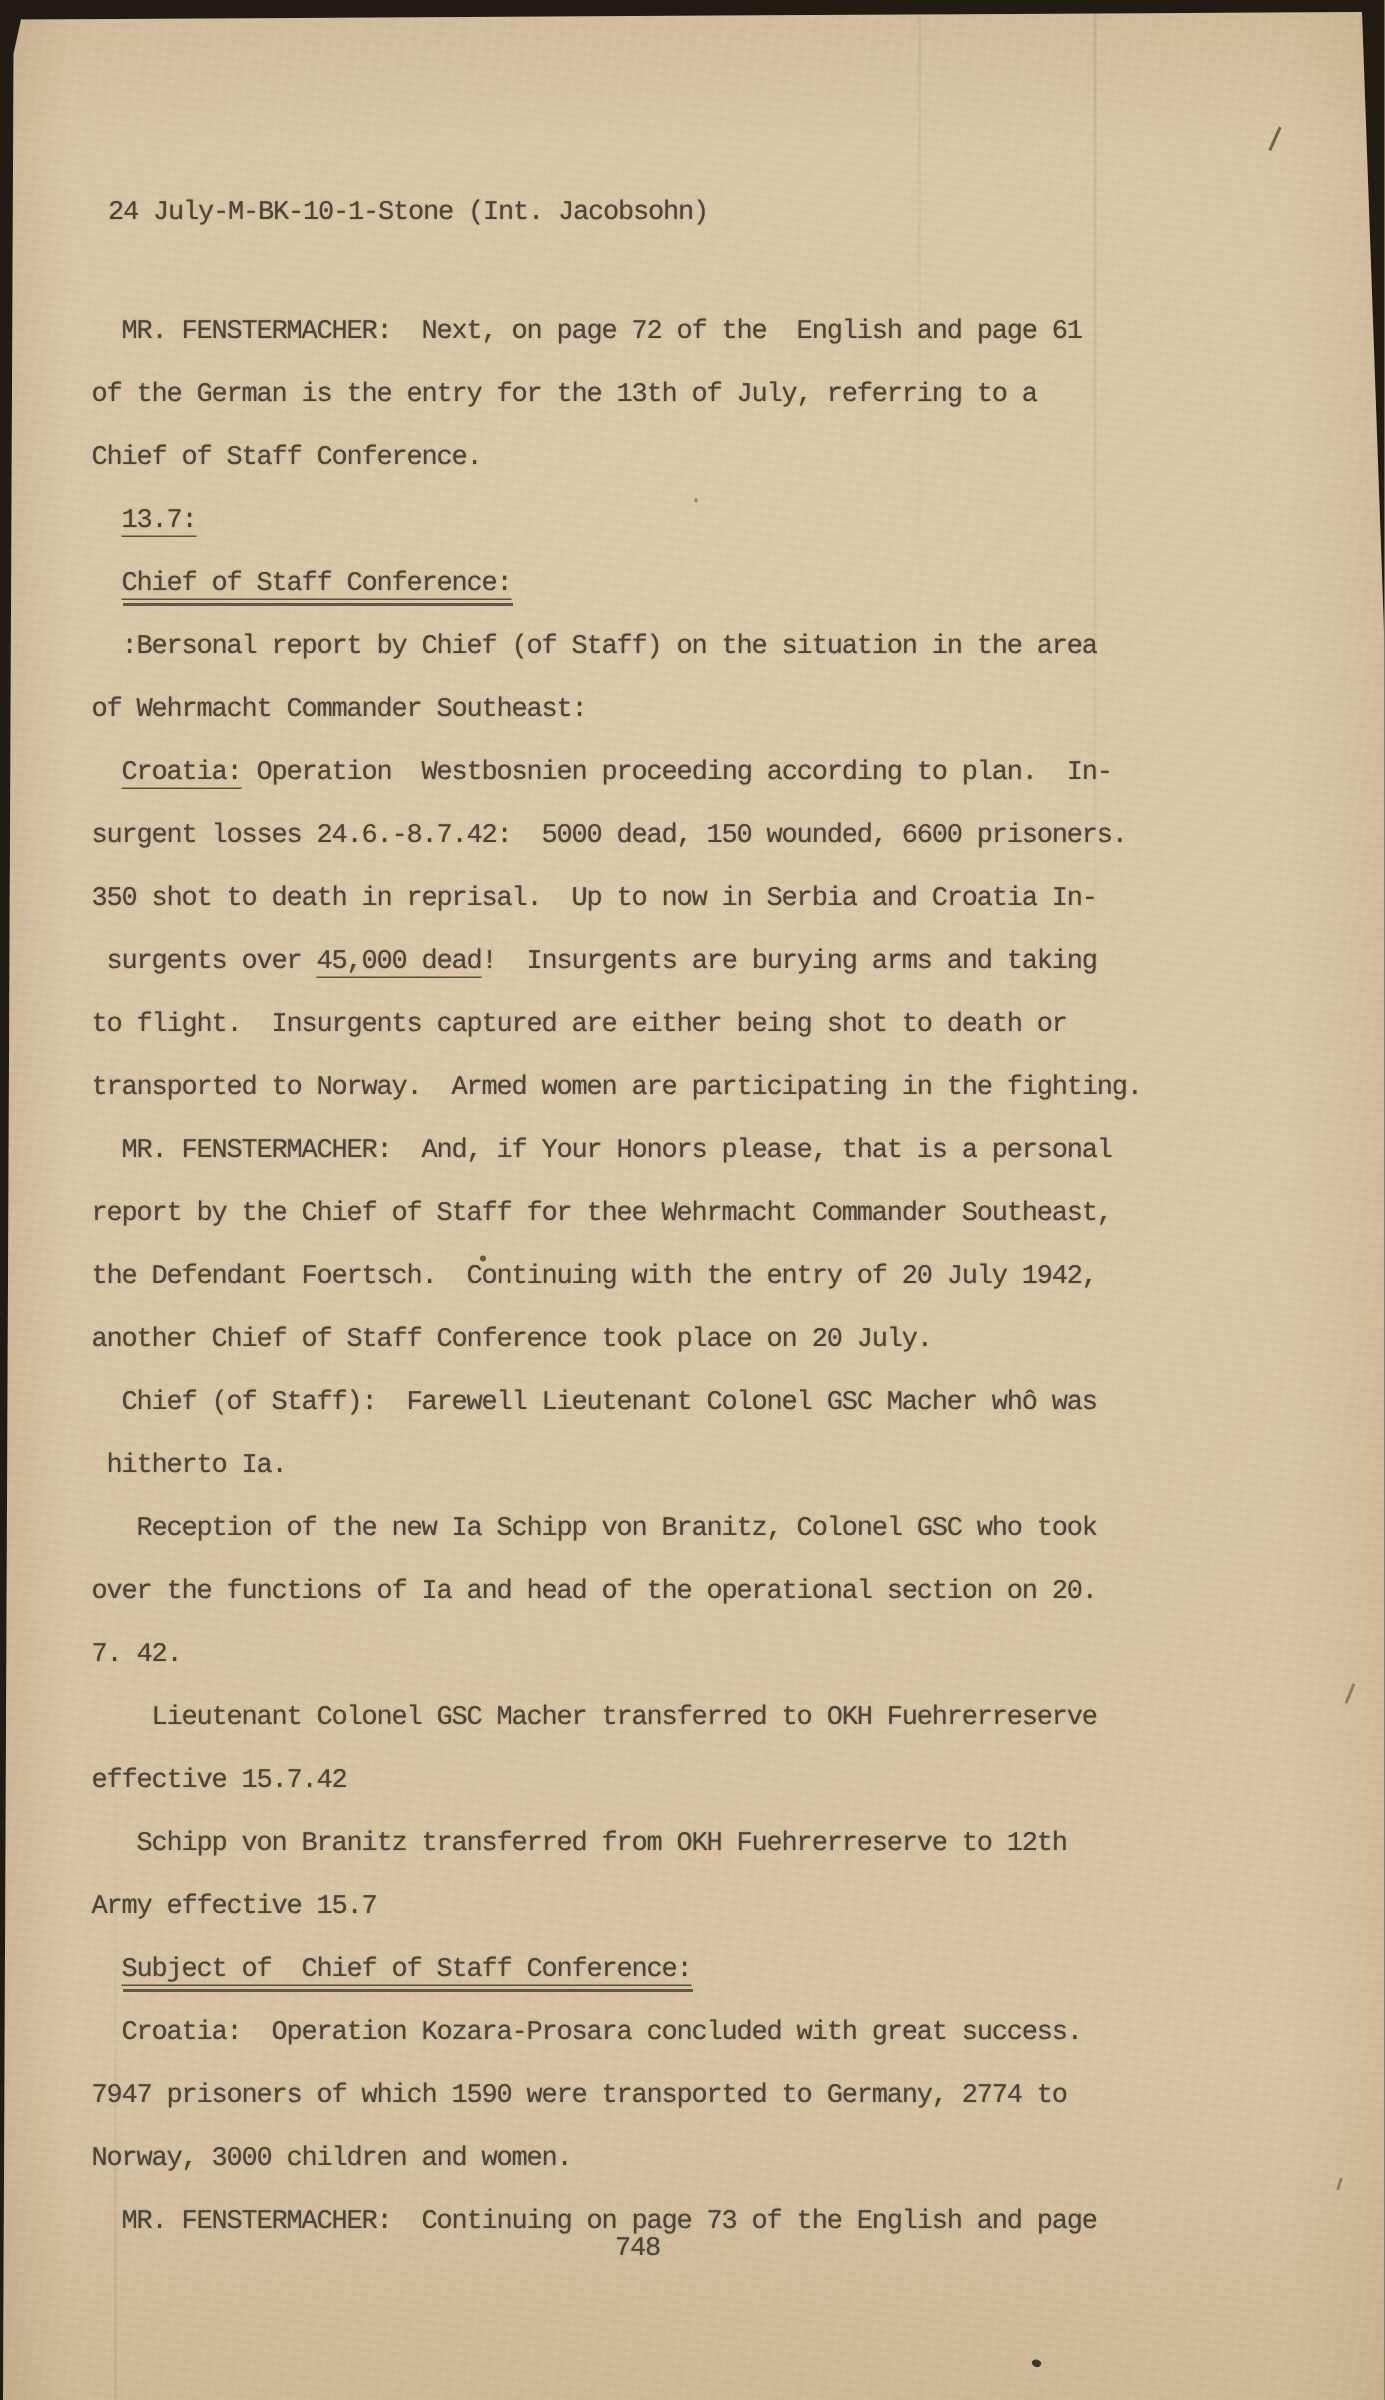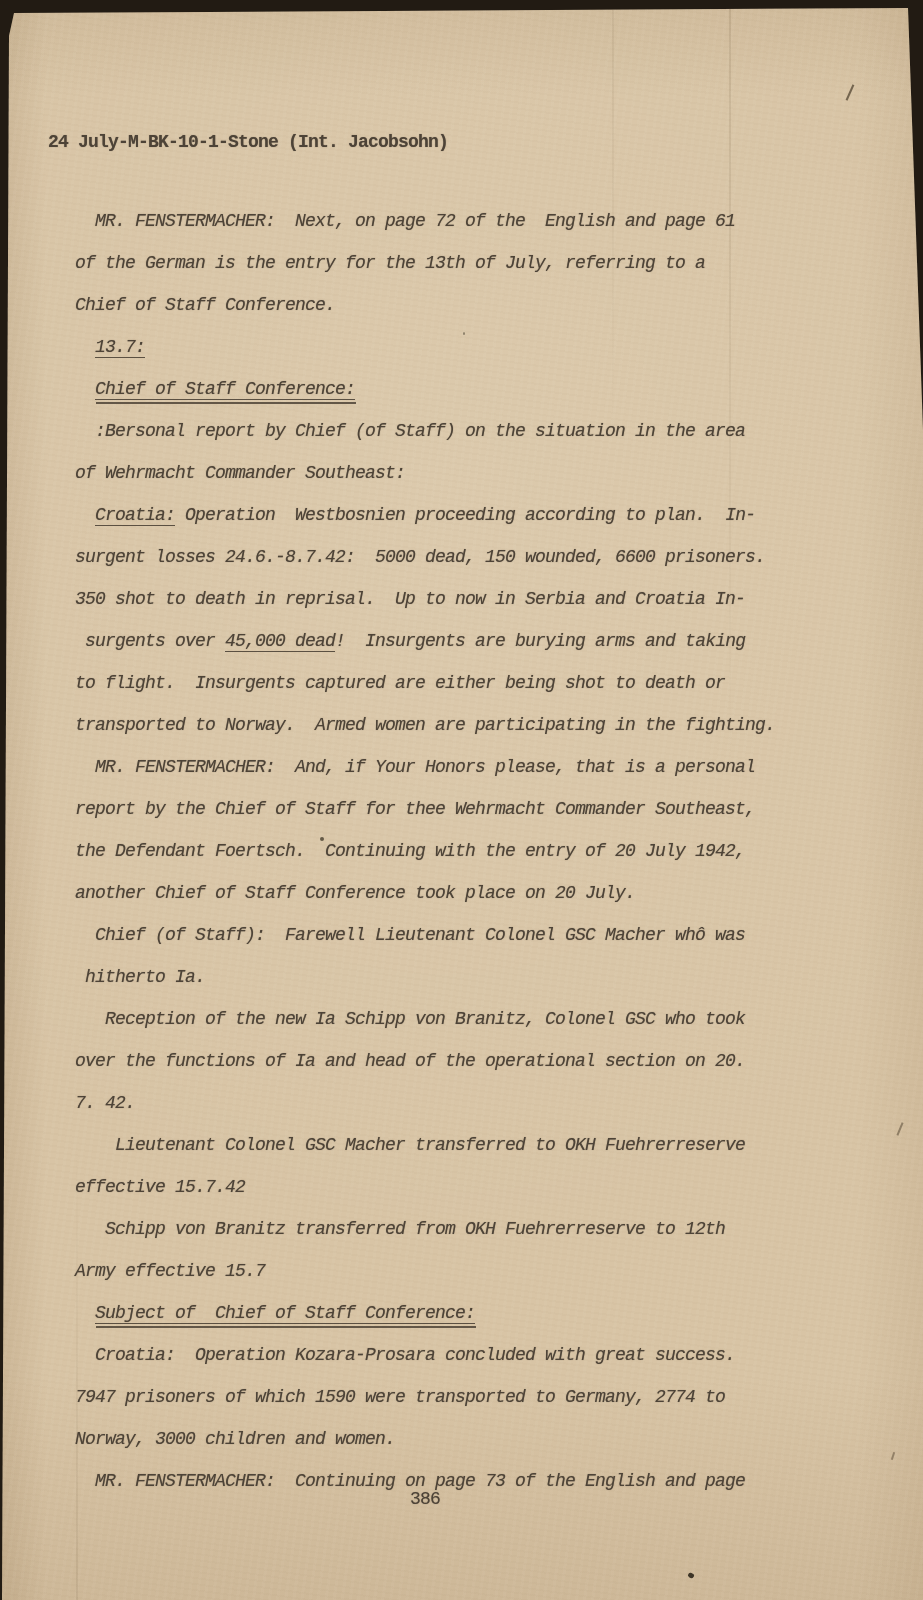--- a/index.html
+++ b/index.html
@@ -36,22 +36,22 @@
   .stroke-1{left:849px;top:84px;width:2px;height:17px;transform:rotate(24deg);}
   .stroke-2{left:899px;top:1122px;width:2px;height:14px;transform:rotate(22deg);opacity:.7;}
   .stroke-3{left:892px;top:1452px;width:2px;height:8px;transform:rotate(18deg);opacity:.65;}
   
   .ink{
     color:#4d4337;
     text-shadow:0 0 1px rgba(78,67,54,0.55);
     font-size:18px;letter-spacing:-0.8px;
     white-space:pre;
   }
-  .header{position:absolute;left:48px;top:85px;line-height:23px;font-weight:bold;}
-  .bodytext{position:absolute;left:75px;top:200px;line-height:42px;font-style:italic;}
+  .header{position:absolute;left:72px;top:85px;line-height:23px;}
+  .bodytext{position:absolute;left:61px;top:200px;line-height:42px;}
   .line{height:42px;}
   .u1{border-bottom:1.7px solid rgba(77,67,54,0.9);}
   .u2{border-bottom:1.7px solid rgba(77,67,54,0.9);position:relative;text-align:right;}
   .u2::after{content:"";position:absolute;left:1px;right:-1px;bottom:-5px;height:1.6px;background:rgba(77,67,54,0.85);}
   .pagenum{position:absolute;left:410px;top:1487px;line-height:24px;}
 </style>
 </head>
 <body>
 
 <div class="paper">
@@ -65,14 +65,14 @@
   <div class="stroke stroke-1"></div>
   <div class="stroke stroke-2"></div>
   <div class="stroke stroke-3"></div>
 
   <div class="header ink">
     <div>24 July-M-BK-10-1-Stone (Int. Jacobsohn)</div>
   </div>
 
   <div class="bodytext ink" id="lines"><div class="line"><span>  MR. FENSTERMACHER:  Next, on page 72 of the  English and page 61</span></div><div class="line"><span>of the German is the entry for the 13th of July, referring to a</span></div><div class="line"><span>Chief of Staff Conference.</span></div><div class="line"><span>  </span><span class="u1">13.7:</span></div><div class="line"><span>  </span><span class="u2">Chief of Staff Conference:</span></div><div class="line"><span>  :Bersonal report by Chief (of Staff) on the situation in the area</span></div><div class="line"><span>of Wehrmacht Commander Southeast:</span></div><div class="line"><span>  </span><span class="u1">Croatia:</span><span> Operation  Westbosnien proceeding according to plan.  In-</span></div><div class="line"><span>surgent losses 24.6.-8.7.42:  5000 dead, 150 wounded, 6600 prisoners.</span></div><div class="line"><span>350 shot to death in reprisal.  Up to now in Serbia and Croatia In-</span></div><div class="line"><span> surgents over </span><span class="u1">45,000 dead</span><span>!  Insurgents are burying arms and taking</span></div><div class="line"><span>to flight.  Insurgents captured are either being shot to death or</span></div><div class="line"><span>transported to Norway.  Armed women are participating in the fighting.</span></div><div class="line"><span>  MR. FENSTERMACHER:  And, if Your Honors please, that is a personal</span></div><div class="line"><span>report by the Chief of Staff for thee Wehrmacht Commander Southeast,</span></div><div class="line"><span>the Defendant Foertsch.  Continuing with the entry of 20 July 1942,</span></div><div class="line"><span>another Chief of Staff Conference took place on 20 July.</span></div><div class="line"><span>  Chief (of Staff):  Farewell Lieutenant Colonel GSC Macher whô was</span></div><div class="line"><span> hitherto Ia.</span></div><div class="line"><span>   Reception of the new Ia Schipp von Branitz, Colonel GSC who took</span></div><div class="line"><span>over the functions of Ia and head of the operational section on 20.</span></div><div class="line"><span>7. 42.</span></div><div class="line"><span>    Lieutenant Colonel GSC Macher transferred to OKH Fuehrerreserve</span></div><div class="line"><span>effective 15.7.42</span></div><div class="line"><span>   Schipp von Branitz transferred from OKH Fuehrerreserve to 12th</span></div><div class="line"><span>Army effective 15.7</span></div><div class="line"><span>  </span><span class="u2">Subject of  Chief of Staff Conference:</span></div><div class="line"><span>  Croatia:  Operation Kozara-Prosara concluded with great success.</span></div><div class="line"><span>7947 prisoners of which 1590 were transported to Germany, 2774 to</span></div><div class="line"><span>Norway, 3000 children and women.</span></div><div class="line"><span>  MR. FENSTERMACHER:  Continuing on page 73 of the English and page</span></div></div>
 
-  <div class="pagenum ink">386</div>
+  <div class="pagenum ink">748</div>
 </div>
 
 </body></html>

